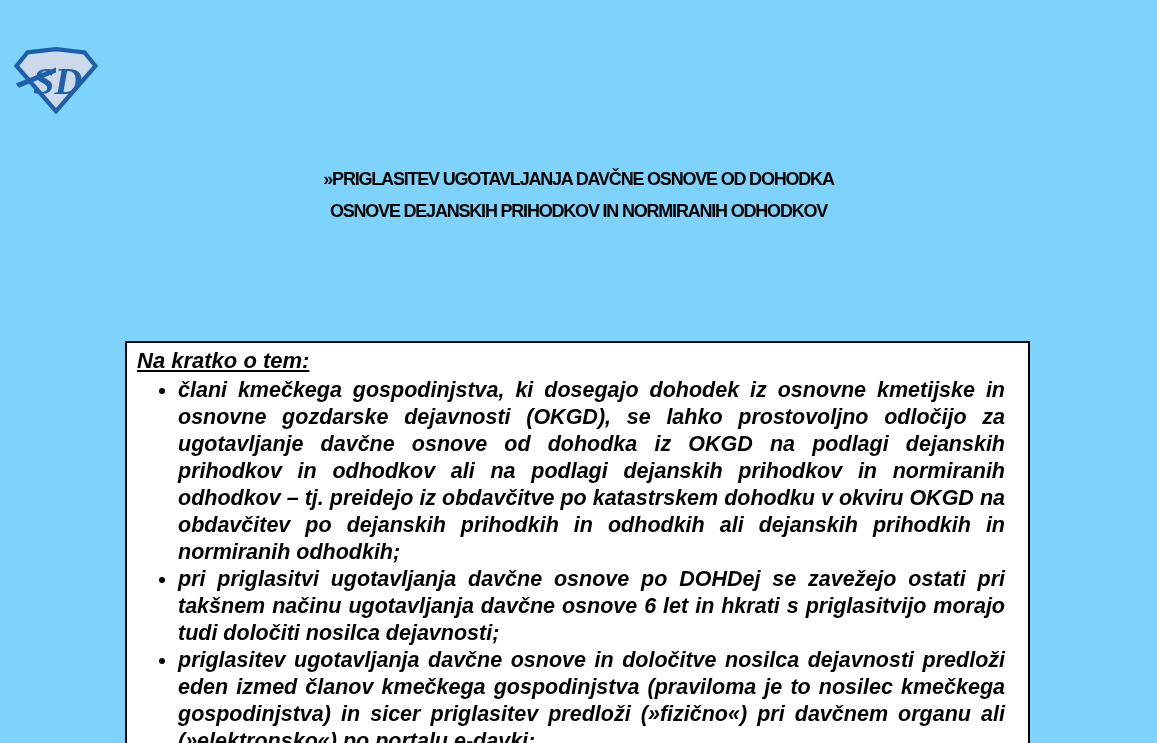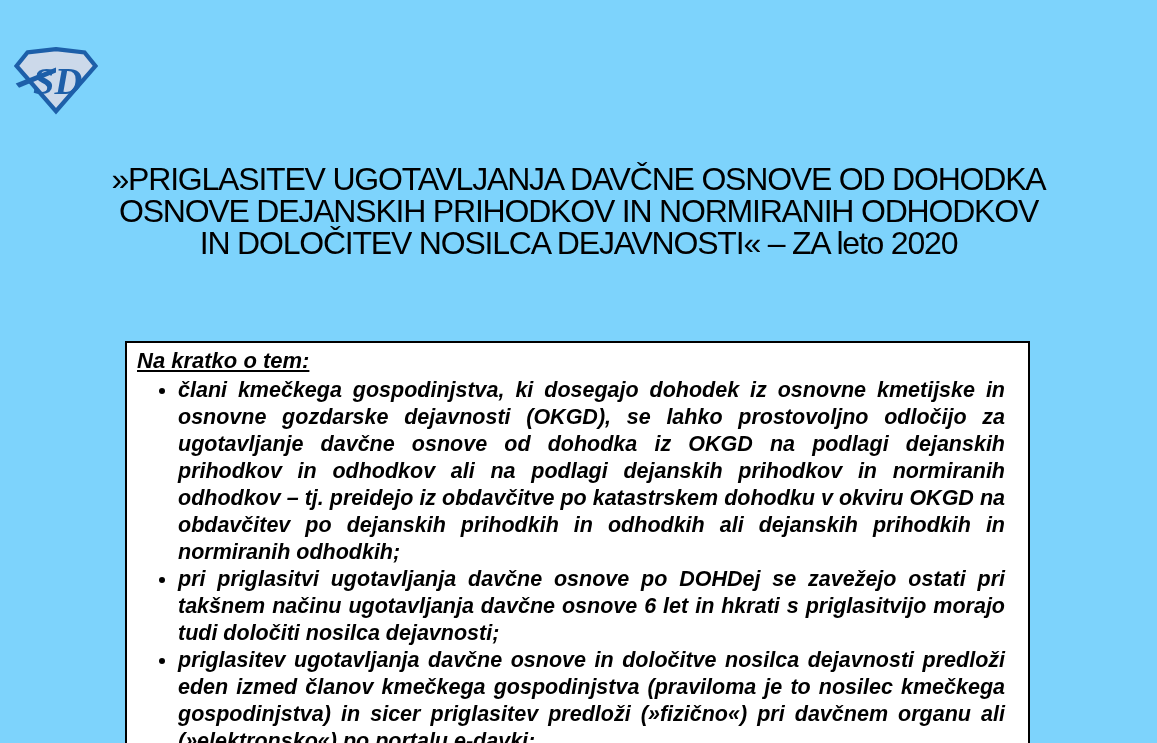--- a/index.html
+++ b/index.html
@@ -19,22 +19,22 @@
     left: 14px; top: 47px;
     width: 84px; height: 68px;
   }
 
   
   .title-block {
     position: absolute;
     left: 0; top: 163px;
     width: 1157px;
     text-align: center;
-    font-weight: normal;
-    font-size: 32px;
+    font-weight: bold;
+    font-size: 18px;
     line-height: 32px;
     letter-spacing: -1.2px;
     color: #000;
   }
 
   
   .info-box {
     position: absolute;
     left: 125px; top: 341px;
     width: 905px; height: 470px;
@@ -73,21 +73,20 @@
 
   <svg class="logo" viewBox="0 0 100 80" aria-hidden="true">
     <polygon points="16,6 50,2 84,6 97,22 50,76 3,22" fill="#ccd9ea" stroke="#1d5fa9" stroke-width="5" stroke-linejoin="miter"></polygon>
     <polygon points="2,43 50,24 50,30 6,48" fill="#1d5fa9"></polygon>
     <text x="52" y="55" text-anchor="middle" font-family="Liberation Serif, serif" font-size="46" font-style="italic" font-weight="bold" fill="#1d5fa9">SD</text>
   </svg>
 
   <div class="title-block">
     <div>»PRIGLASITEV UGOTAVLJANJA DAVČNE OSNOVE OD DOHODKA</div>
     <div>OSNOVE DEJANSKIH PRIHODKOV IN NORMIRANIH ODHODKOV</div>
-    <div>IN DOLOČITEV NOSILCA DEJAVNOSTI« – ZA leto 2020</div>
   </div>
 
   <div class="info-box">
     <p class="box-heading">Na kratko o tem:</p>
     <ul class="bullet-list">
       <li>člani kmečkega gospodinjstva, ki dosegajo dohodek iz osnovne kmetijske in osnovne gozdarske dejavnosti (OKGD), se lahko prostovoljno odločijo za ugotavljanje davčne osnove od dohodka iz OKGD na podlagi dejanskih prihodkov in odhodkov ali na podlagi dejanskih prihodkov in normiranih odhodkov – tj. preidejo iz obdavčitve po katastrskem dohodku v okviru OKGD na obdavčitev po dejanskih prihodkih in odhodkih ali dejanskih prihodkih in normiranih odhodkih;</li>
       <li>pri priglasitvi ugotavljanja davčne osnove po DOHDej se zavežejo ostati pri takšnem načinu ugotavljanja davčne osnove 6 let in hkrati s priglasitvijo morajo tudi določiti nosilca dejavnosti;</li>
       <li>priglasitev ugotavljanja davčne osnove in določitve nosilca dejavnosti predloži eden izmed članov kmečkega gospodinjstva (praviloma je to nosilec kmečkega gospodinjstva) in sicer priglasitev predloži (»fizično«) pri davčnem organu ali (»elektronsko«) po portalu e-davki;</li>
     </ul>
   </div>

